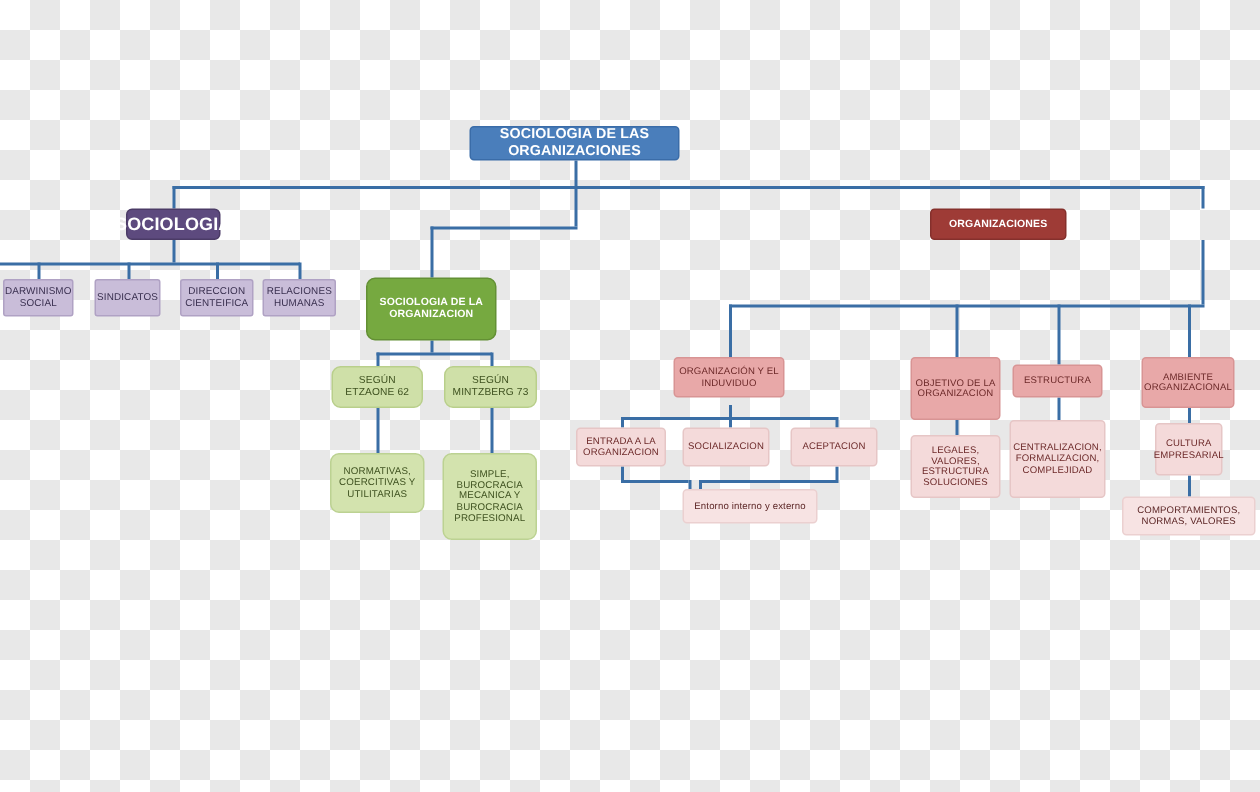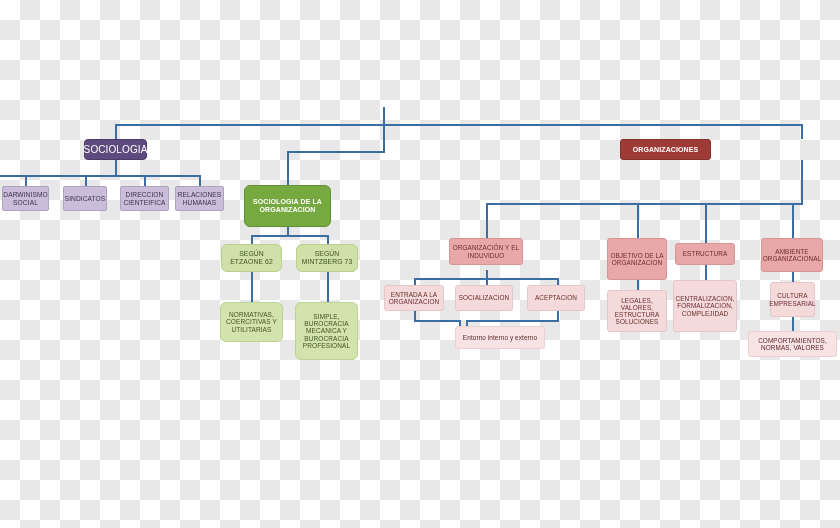--- a/index.html
+++ b/index.html
@@ -41,22 +41,22 @@
     color:#ffffff;
     font-weight:bold;
     font-size:9.5px;
   }
   
   .n-purple{
     background:#5d4a7e;
     border:1px solid #4b3b66;
     border-radius:4px;
     color:#ffffff;
-    font-weight:normal;
-    font-size:10px;
+    font-weight:bold;
+    font-size:12px;
   }
   
   .n-purple-l{
     background:#c9bdd9;
     border:1px solid #b0a2c4;
     border-radius:2px;
     color:#3a3050;
     font-size:6.6px;
   }
   
@@ -176,20 +176,23 @@
   <div class="lnk h" style="left:466px;top:320px;width:93px;"></div>
   <div class="lnk v" style="left:466px;top:320px;height:6px;"></div>
 
   <div class="lnk v" style="left:637px;top:280px;height:10px;"></div>
 
   <div class="lnk v" style="left:705px;top:265px;height:15px;"></div>
 
   <div class="lnk v" style="left:792px;top:272px;height:10px;"></div>
   <div class="lnk v" style="left:792px;top:317px;height:14px;"></div>
 
+  <div class="node n-root" style="left:313px;top:84px;width:140px;height:23px;">
+    <span>SOCIOLOGIA DE LAS ORGANIZACIONES</span>
+  </div>
 
   <div class="node n-purple" style="left:84px;top:139px;width:63px;height:21px;">
     <span>SOCIOLOGIA</span>
   </div>
 
   <div class="node n-purple-l" style="left:2px;top:186px;width:47px;height:25px;">
     <span>DARWINISMO SOCIAL</span>
   </div>
   <div class="node n-purple-l" style="left:63px;top:186px;width:44px;height:25px;">
     <span>SINDICATOS</span>

